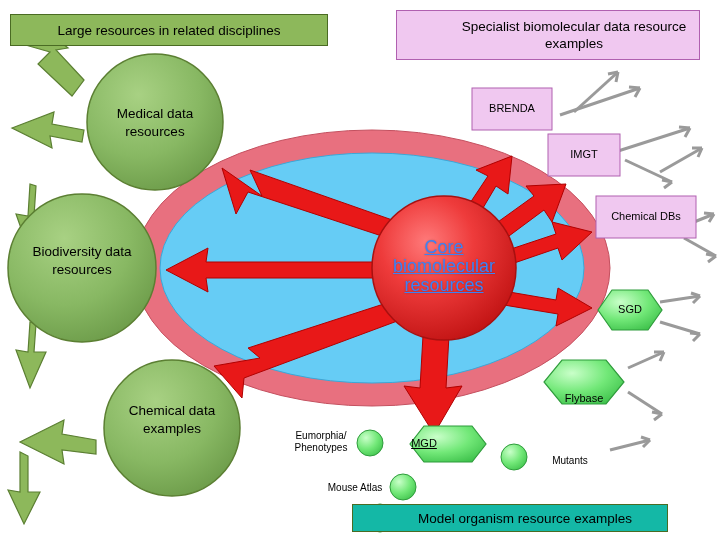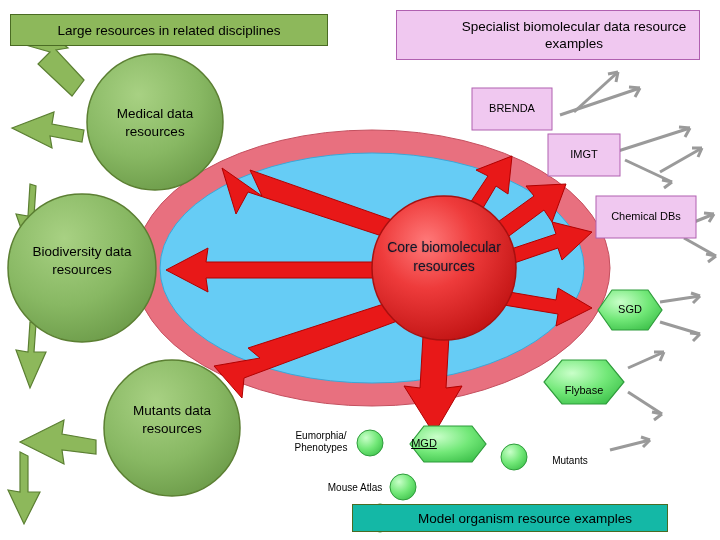--- a/index.html
+++ b/index.html
@@ -31,22 +31,23 @@
     background:#14b8a6;border:1px solid #4a6b23;
     display:flex;align-items:center;justify-content:center;
     font-size:13.5px;
     padding-left:30px;box-sizing:border-box;
   }
   .node-text{
     position:absolute;text-align:center;color:#000;
     line-height:18px;
   }
   .core-text{
-    color:#0f172a;font-size:14px;line-height:19px;
+    color:#3b82f6;font-size:18px;line-height:19px;
     text-shadow:0 0 2px rgba(0,0,0,.25);
+    text-decoration:underline;
   }
   .sm{font-size:11px;line-height:13px;}
   .xs{font-size:10px;line-height:12px;}
   .md{font-size:13.5px;line-height:18px;}
 </style>
 </head>
 <body>
 
 <div id="stage">
 
@@ -168,33 +169,33 @@
   <div class="lbl legend-top-left">Large resources in related disciplines</div>
 
   <div class="lbl legend-top-right">Specialist biomolecular data resource examples</div>
 
   <div class="lbl legend-bottom">Model organism resource examples</div>
 
   <div class="node-text md" style="left:22px;top:243px;width:120px;">Biodiversity data resources</div>
 
   <div class="node-text md" style="left:95px;top:105px;width:120px;">Medical data resources</div>
 
-  <div class="node-text md" style="left:112px;top:402px;width:120px;">Mutants data resources</div>
+  <div class="node-text md" style="left:112px;top:402px;width:120px;">Chemical data examples</div>
 
   <div class="node-text core-text" style="left:384px;top:238px;width:120px;">Core biomolecular resources</div>
 
   <div class="node-text sm" style="left:474px;top:102px;width:76px;">BRENDA</div>
 
   <div class="node-text sm" style="left:550px;top:148px;width:68px;">IMGT</div>
 
   <div class="node-text sm" style="left:598px;top:210px;width:96px;">Chemical DBs</div>
 
   <div class="node-text sm" style="left:604px;top:303px;width:52px;">SGD</div>
 
-  <div class="node-text sm" style="left:552px;top:384px;width:64px;text-align:center;">Flybase</div>
+  <div class="node-text sm" style="left:552px;top:392px;width:64px;text-align:center;">Flybase</div>
 
   <div class="node-text sm" style="left:400px;top:437px;width:48px;text-decoration:underline;">MGD</div>
 
   <div class="node-text xs" style="left:528px;top:455px;width:56px;margin-left:14px;">Mutants</div>
 
   <div class="node-text xs" style="left:284px;top:430px;width:74px;">Eumorphia/ Phenotypes</div>
 
   <div class="node-text xs" style="left:318px;top:482px;width:74px;">Mouse Atlas</div>
 
 </div>

